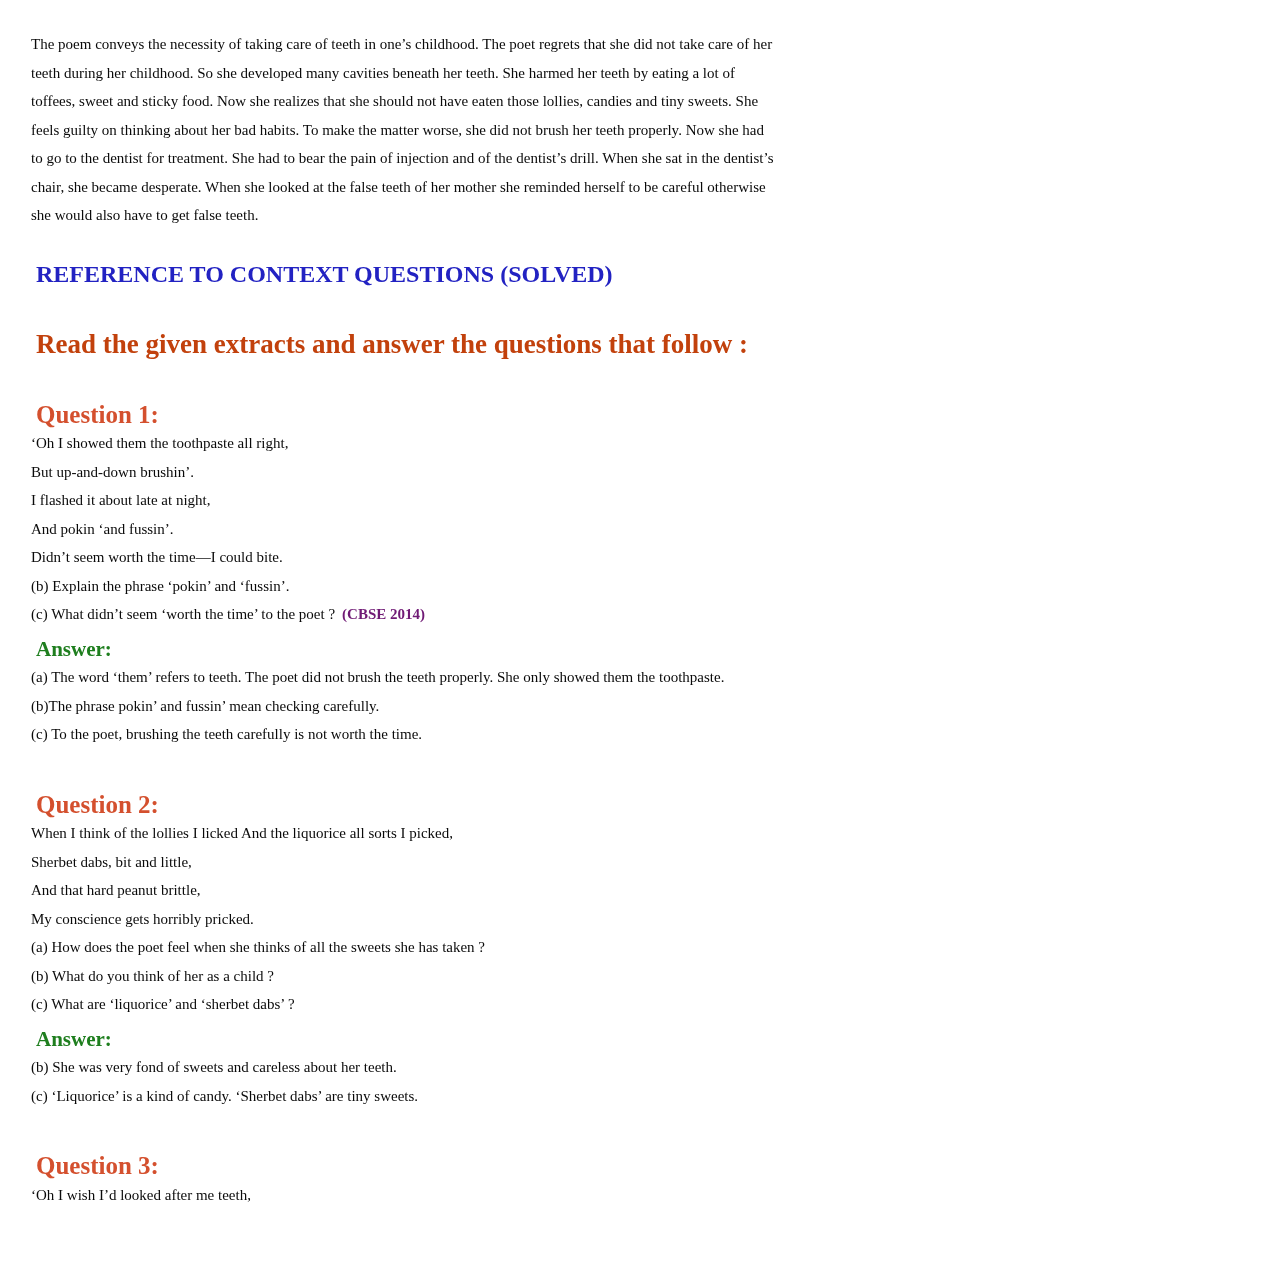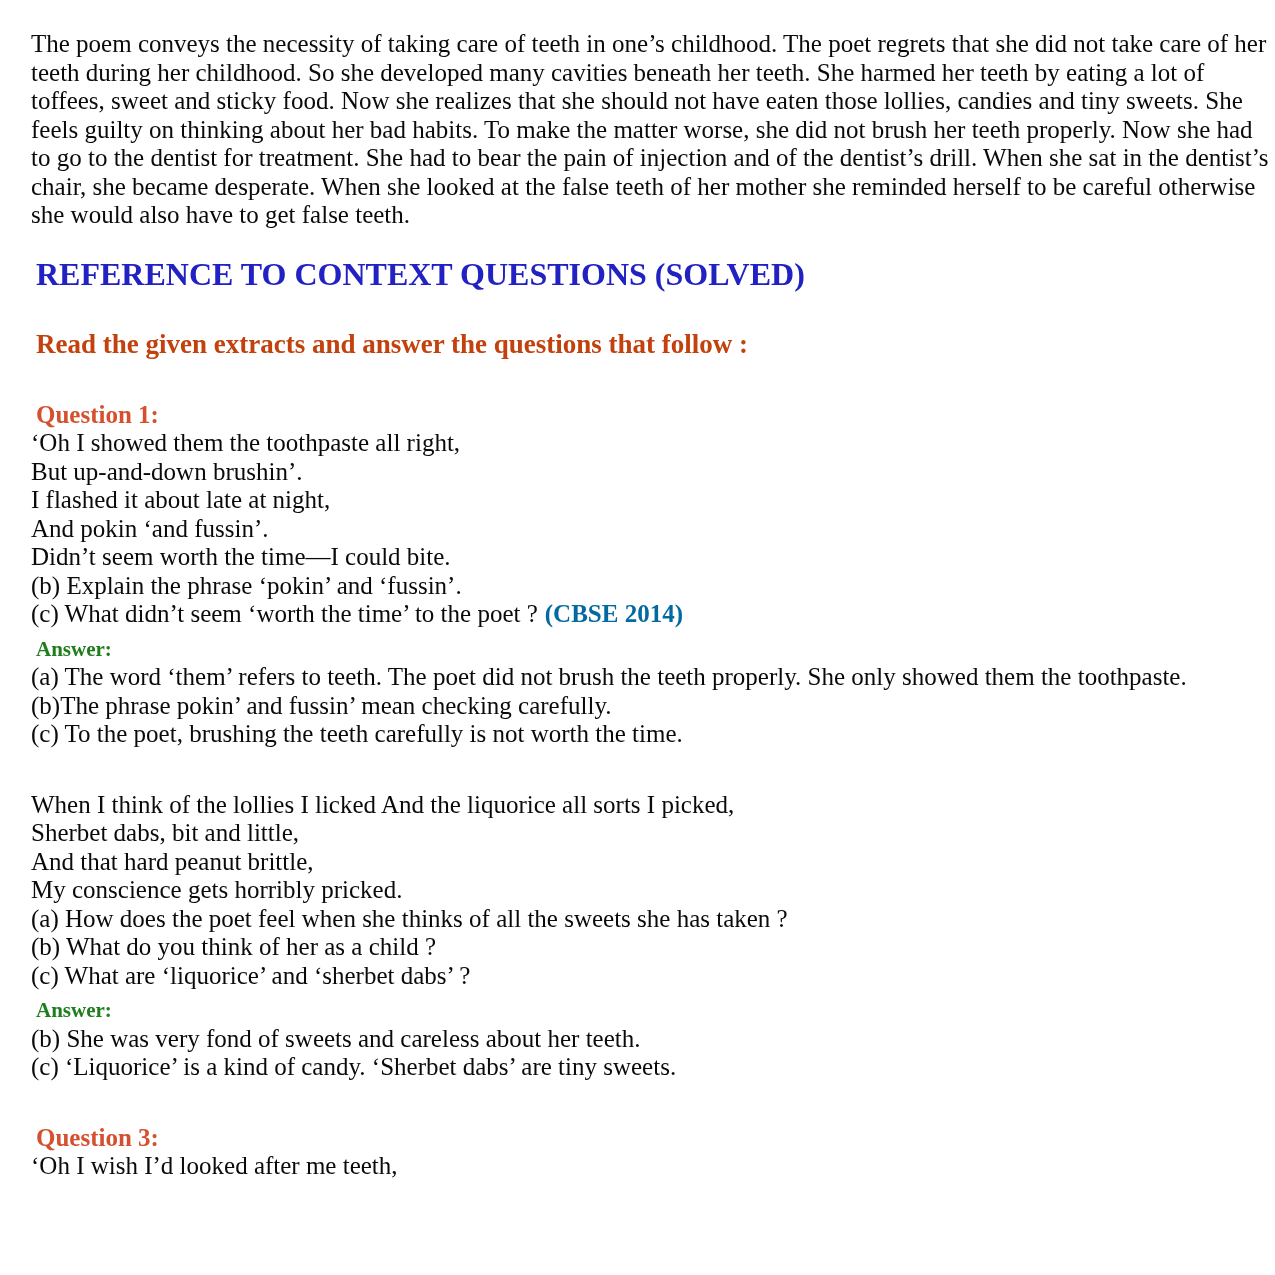--- a/index.html
+++ b/index.html
@@ -10,28 +10,28 @@
     font-family: "Liberation Serif", "DejaVu Serif", serif;
     color: #000000;
     overflow: hidden;
   }
   .page {
     width: 1275px;
     height: 1275px;
     padding: 30px 20px 0 31px;
   }
   .line {
-    font-size: 25px;
+    font-size: 15px;
     line-height: 28.5px;
     white-space: nowrap;
     color: #0a0a0a;
   }
   .section-heading {
     margin: 30px 0 0 5px;
-    font-size: 32px;
+    font-size: 24px;
     line-height: 28.5px;
     font-weight: bold;
     color: #2222c2;
     white-space: nowrap;
   }
   .instruction {
     margin: 42px 0 0 5px;
     font-size: 27px;
     line-height: 28.5px;
     font-weight: bold;
@@ -50,21 +50,21 @@
   .alabel {
     margin-top: 6px;
     margin-left: 5px;
     font-size: 21px;
     line-height: 28.5px;
     font-weight: bold;
     color: #1e7e1e;
     white-space: nowrap;
   }
   .cbse {
-    color: #0369a1;
+    color: #701a75;
     font-weight: bold;
     margin-left: 7px;
   }
 </style>
 </head>
 <body>
 
 <div class="page">
 
   <div class="intro">
@@ -90,20 +90,21 @@
     <div class="line">Didn’t seem worth the time—I could bite.</div>
     <div class="line">(b) Explain the phrase ‘pokin’ and ‘fussin’.</div>
     <div class="line"><span>(c) What didn’t seem ‘worth the time’ to the poet ?</span><span class="cbse">(CBSE 2014)</span></div>
     <div class="alabel">Answer:</div>
     <div class="line">(a) The word ‘them’ refers to teeth. The poet did not brush the teeth properly. She only showed them the toothpaste.</div>
     <div class="line">(b)The phrase pokin’ and fussin’ mean checking carefully.</div>
     <div class="line">(c) To the poet, brushing the teeth carefully is not worth the time.</div>
   </section>
 
   <section class="qblock">
+    <div class="qlabel">Question 2:</div>
     <div class="line">When I think of the lollies I licked And the liquorice all sorts I picked,</div>
     <div class="line">Sherbet dabs, bit and little,</div>
     <div class="line">And that hard peanut brittle,</div>
     <div class="line">My conscience gets horribly pricked.</div>
     <div class="line">(a) How does the poet feel when she thinks of all the sweets she has taken ?</div>
     <div class="line">(b) What do you think of her as a child ?</div>
     <div class="line">(c) What are ‘liquorice’ and ‘sherbet dabs’ ?</div>
     <div class="alabel">Answer:</div>
     <div class="line">(b) She was very fond of sweets and careless about her teeth.</div>
     <div class="line">(c) ‘Liquorice’ is a kind of candy. ‘Sherbet dabs’ are tiny sweets.</div>

